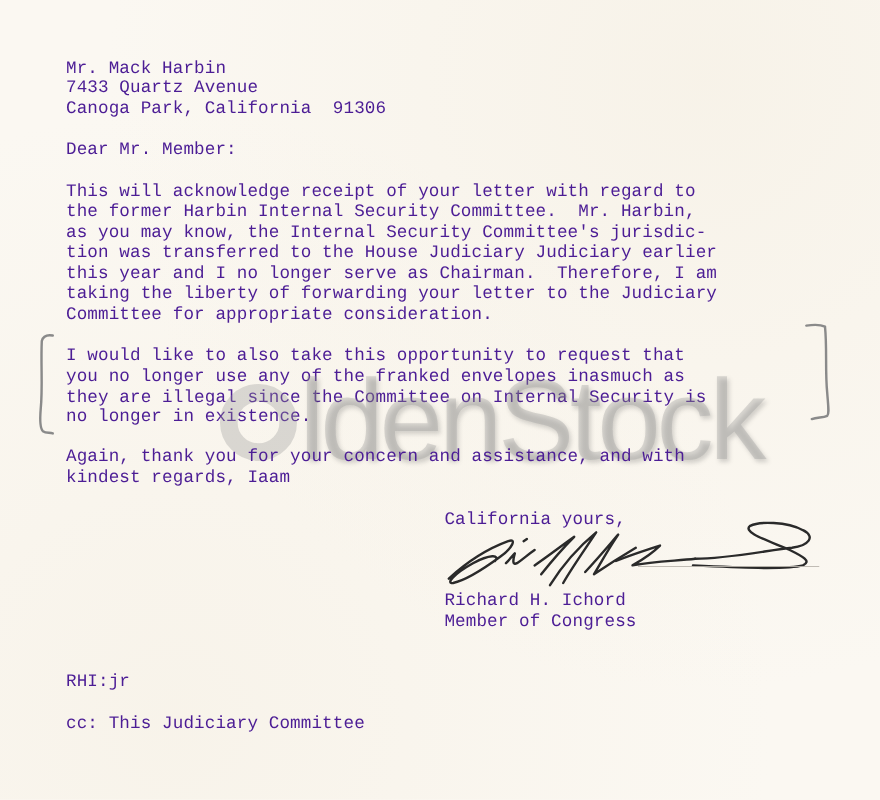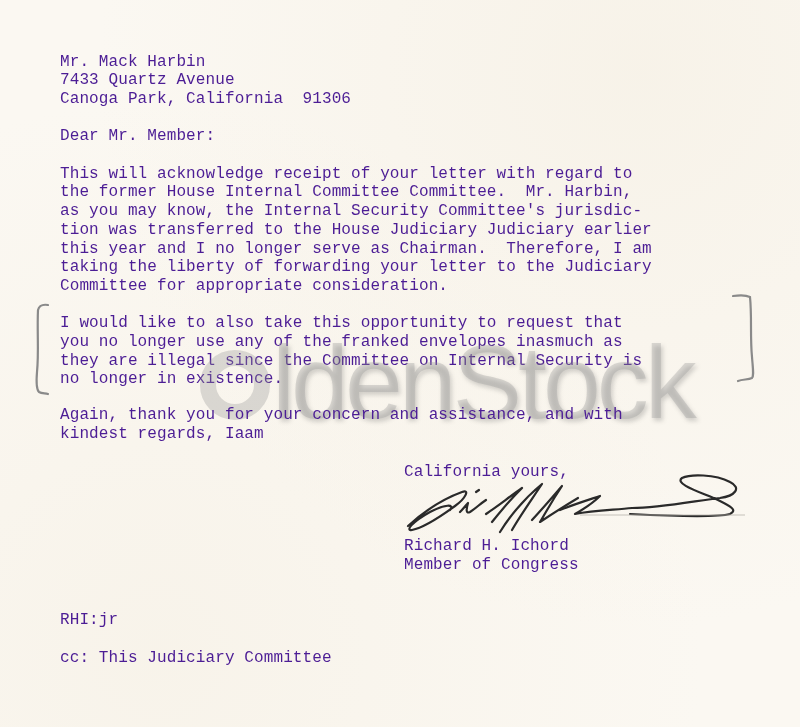--- a/index.html
+++ b/index.html
@@ -42,21 +42,21 @@
 
 <div class="paper"></div>
 
 <div class="line" style="top:53px">Mr. Mack Harbin</div>
 <div class="line" style="top:71px">7433 Quartz Avenue</div>
 <div class="line" style="top:90px">Canoga Park, California  91306</div>
 
 <div class="line" style="top:127px">Dear Mr. Member:</div>
 
 <div class="line" style="top:165px">This will acknowledge receipt of your letter with regard to</div>
-<div class="line" style="top:183px">the former House Internal Committee Committee.  Mr. Harbin,</div>
+<div class="line" style="top:183px">the former Harbin Internal Security Committee.  Mr. Harbin,</div>
 <div class="line" style="top:202px">as you may know, the Internal Security Committee's jurisdic-</div>
 <div class="line" style="top:221px">tion was transferred to the House Judiciary Judiciary earlier</div>
 <div class="line" style="top:240px">this year and I no longer serve as Chairman.  Therefore, I am</div>
 <div class="line" style="top:258px">taking the liberty of forwarding your letter to the Judiciary</div>
 <div class="line" style="top:277px">Committee for appropriate consideration.</div>
 
 <div class="line" style="top:314px">I would like to also take this opportunity to request that</div>
 <div class="line" style="top:333px">you no longer use any of the franked envelopes inasmuch as</div>
 <div class="line" style="top:352px">they are illegal since the Committee on Internal Security is</div>
 <div class="line" style="top:370px">no longer in existence.</div>

